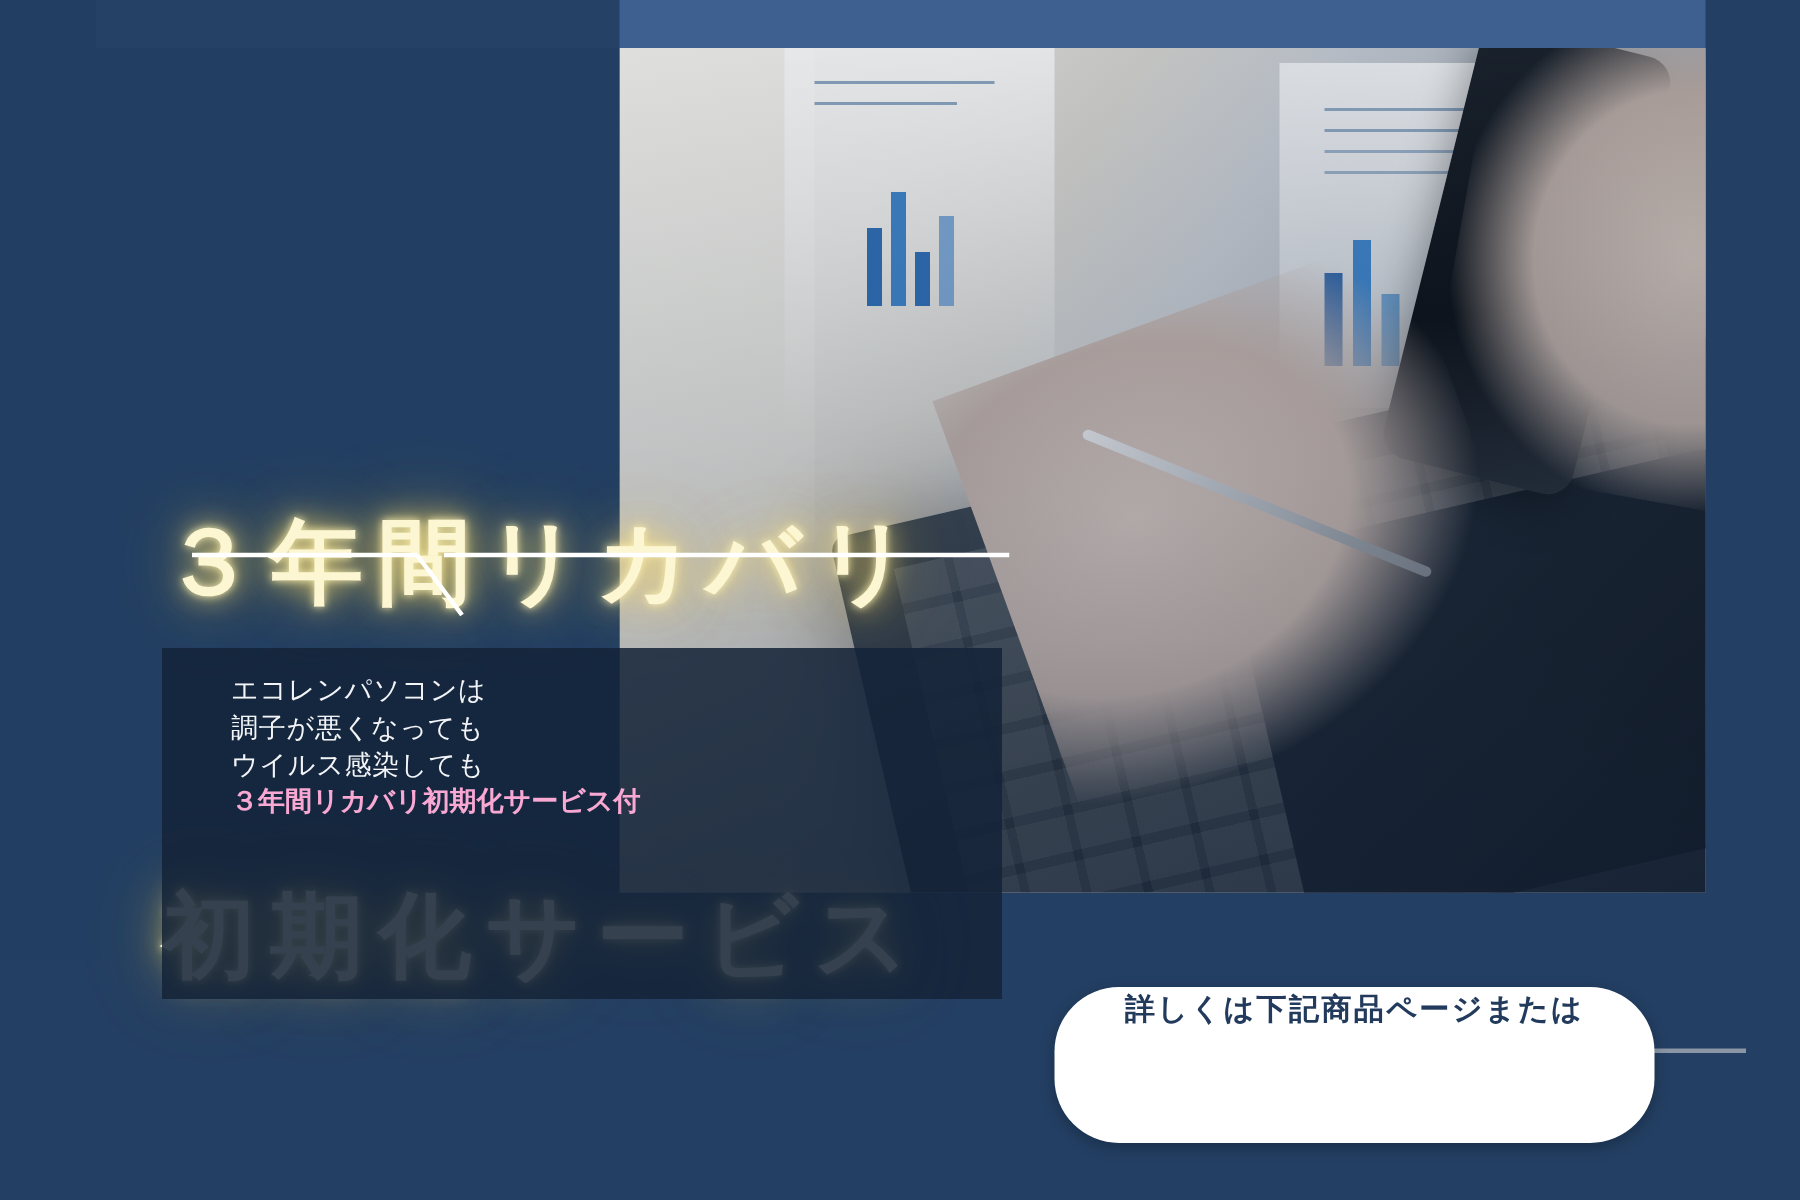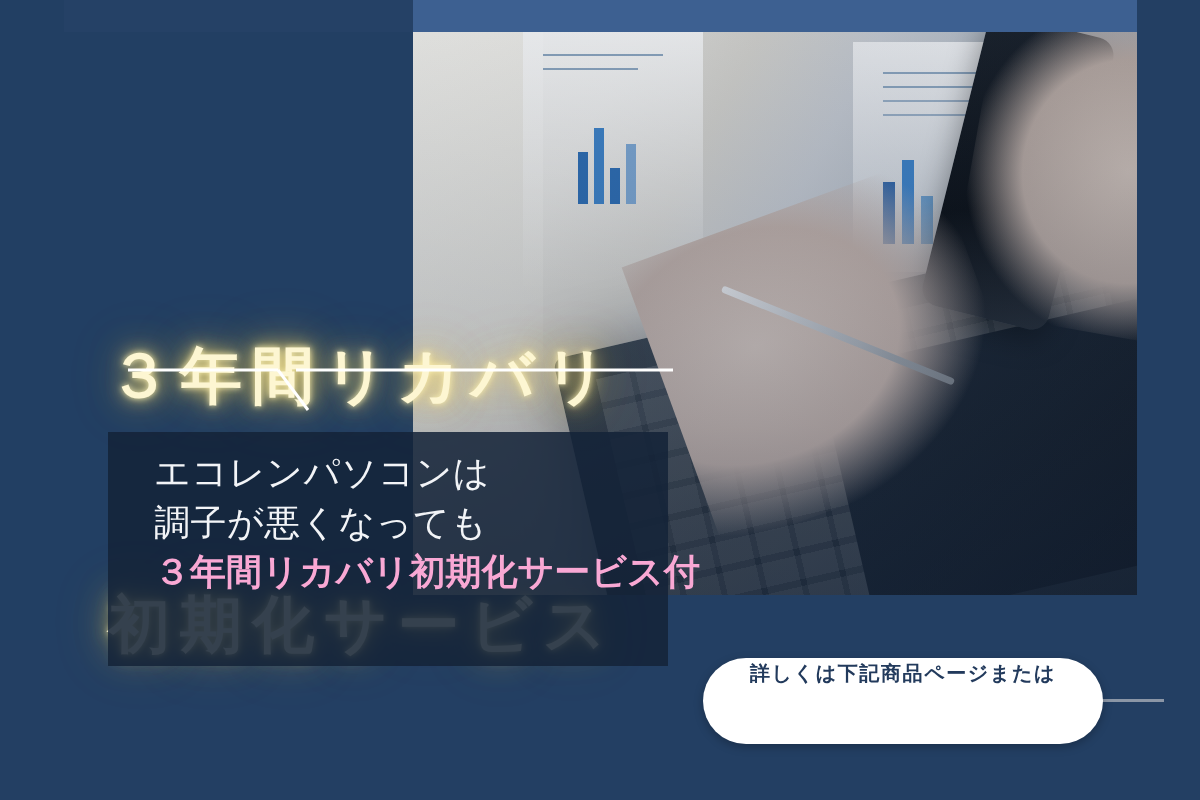--- a/index.html
+++ b/index.html
@@ -184,38 +184,38 @@
     position: absolute;
     left: 108px;
     top: 432px;
     width: 560px;
     height: 234px;
     background: rgba(20,35,56,0.86);
     padding: 16px 0 0 46px;
   }
   .copy-line {
     color: #f2f4f7;
-    font-size: 36px;
+    font-size: 18px;
     line-height: 1.38;
     letter-spacing: 0.5px;
     white-space: pre;
   }
   .copy-line.accent {
     color: #f9a8d4;
     font-weight: 700;
     letter-spacing: 0px;
   }
 
   
   #pill {
     position: absolute;
     left: 703px;
     top: 658px;
     width: 400px;
-    height: 86px;
+    height: 104px;
     background: #ffffff;
     border-radius: 43px;
     display: flex;
     flex-direction: column;
     align-items: center;
     justify-content: space-between;
     box-shadow: 0 3px 10px rgba(0,0,0,0.25);
   }
   .pill-line {
     color: #223a5c;
@@ -264,20 +264,21 @@
 
   <svg id="rule" viewBox="0 0 545 60">
     <line x1="0" y1="8" x2="150" y2="8" stroke="#ffffff" stroke-width="3"></line>
     <line x1="150" y1="8" x2="180" y2="48" stroke="#ffffff" stroke-width="3"></line>
     <line x1="168" y1="8" x2="545" y2="8" stroke="#ffffff" stroke-width="3"></line>
   </svg>
 
   <div id="copy-box">
     <div class="copy-line">エコレンパソコンは</div>
     <div class="copy-line">調子が悪くなっても</div>
+    <div class="copy-line">ウイルス感染しても</div>
     <div class="copy-line accent">３年間リカバリ初期化サービス付</div>
   </div>
 
   <div id="pill-tail"></div>
   <div id="pill">
     <div class="pill-line">詳しくは下記商品ページまたは</div>
   </div>
 
 </div>
 

